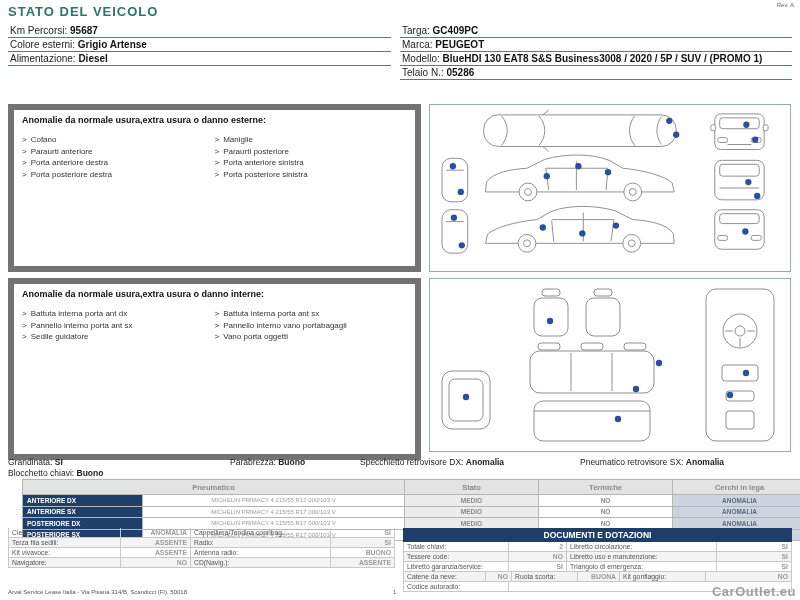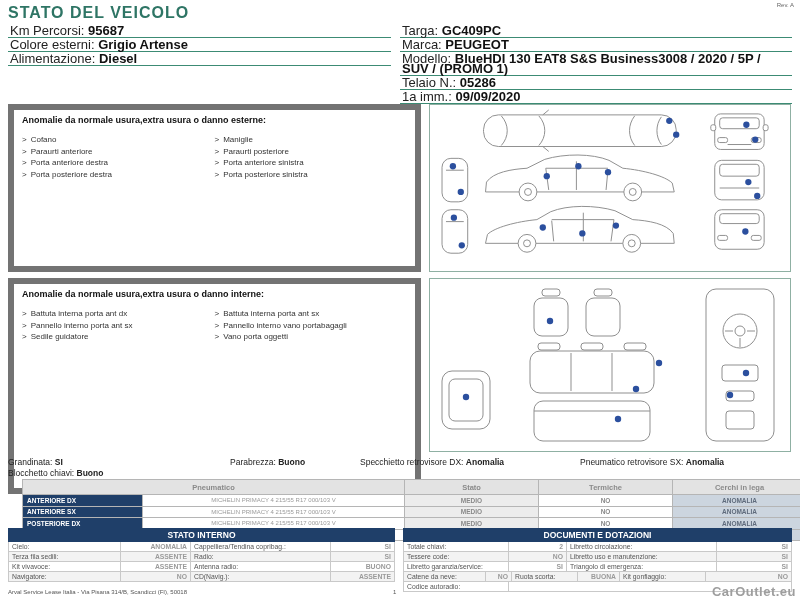--- a/index.html
+++ b/index.html
@@ -1,22 +1,22 @@
 <!DOCTYPE html>
 <html><head>
 <meta charset="utf-8">
 <style>
   html,body{margin:0;padding:0;background:#fff;}
   .page{position:relative;width:800px;height:600px;background:#ffffff;overflow:hidden;
         font-family:"Liberation Sans",sans-serif;color:#222;}
   
-  .title{position:absolute;left:8px;top:4px;font-size:16px;font-weight:bold;color:#2e7565;letter-spacing:1px;}
+  .title{position:absolute;left:8px;top:4px;font-size:13px;font-weight:bold;color:#2e7565;letter-spacing:1px;}
   .rev{position:absolute;right:6px;top:2px;font-size:6px;color:#666;}
   .fields{position:absolute;}
-  .frow{border-bottom:1px solid #3c8b74;padding:2px 2px 1px;font-size:13px;line-height:10px;}
+  .frow{border-bottom:1px solid #3c8b74;padding:2px 2px 1px;font-size:10px;line-height:10px;}
   .flabel{color:#222;}
   .fvalue{font-weight:bold;color:#111;}
   
   .abox{position:absolute;border:6px solid #737373;box-sizing:border-box;padding:5px 8px;background:#fff;}
   .abox-title{font-size:9px;font-weight:bold;color:#111;margin-bottom:9px;}
   .anom-cols{display:flex;}
   .anom-col{width:50%;}
   .anom-item{font-size:8px;color:#333;line-height:11.5px;display:flex;}
   .arr{margin-right:4px;color:#333;}
   .dbox{position:absolute;border:1px solid #8fb0a3;box-sizing:border-box;background:#fff;}
@@ -67,21 +67,20 @@
     <div class="frow"><span class="flabel">Km Percorsi:</span> <span class="fvalue">95687</span></div>
     <div class="frow"><span class="flabel">Colore esterni:</span> <span class="fvalue">Grigio Artense</span></div>
     <div class="frow"><span class="flabel">Alimentazione:</span> <span class="fvalue">Diesel</span></div>
   </div>
 
   <div class="fields" style="left:400px;top:24px;width:392px;">
     <div class="frow"><span class="flabel">Targa:</span> <span class="fvalue">GC409PC</span></div>
     <div class="frow"><span class="flabel">Marca:</span> <span class="fvalue">PEUGEOT</span></div>
     <div class="frow"><span class="flabel">Modello:</span> <span class="fvalue">BlueHDI 130 EAT8 S&amp;S Business3008 / 2020 / 5P / SUV / (PROMO 1)</span></div>
     <div class="frow"><span class="flabel">Telaio N.:</span> <span class="fvalue">05286</span></div>
-    <div class="frow"><span class="flabel">1a imm.:</span> <span class="fvalue">09/09/2020</span></div>
   </div>
 
   <div class="abox" style="left:8px;top:104px;width:413px;height:168px;">
     <div class="abox-title">Anomalie da normale usura,extra usura o danno esterne:</div>
     <div class="anom-cols">
       <div class="anom-col">
         <div class="anom-item">
             <span class="arr">&gt;</span>
             <span>Cofano</span>
           </div>
@@ -190,21 +189,21 @@
         <circle cx="178" cy="68" r="3.2" fill="#2b4f9e"></circle>
         <circle cx="112" cy="124" r="3.2" fill="#2b4f9e"></circle>
         <circle cx="152" cy="130" r="3.2" fill="#2b4f9e"></circle>
         <circle cx="186" cy="122" r="3.2" fill="#2b4f9e"></circle>
         <circle cx="320" cy="78" r="3.2" fill="#2b4f9e"></circle>
         <circle cx="329" cy="92" r="3.2" fill="#2b4f9e"></circle>
         <circle cx="317" cy="128" r="3.2" fill="#2b4f9e"></circle>
       </svg>
   </div>
 
-  <div class="abox" style="left:8px;top:278px;width:413px;height:216px;">
+  <div class="abox" style="left:8px;top:278px;width:413px;height:182px;">
     <div class="abox-title">Anomalie da normale usura,extra usura o danno interne:</div>
     <div class="anom-cols">
       <div class="anom-col">
         <div class="anom-item">
             <span class="arr">&gt;</span>
             <span>Battuta interna porta ant dx</span>
           </div>
         <div class="anom-item">
             <span class="arr">&gt;</span>
             <span>Pannello interno porta ant sx</span>
@@ -326,21 +325,20 @@
       <td class="pos">POSTERIORE SX</td>
       <td class="tire">MICHELIN PRIMACY 4 215/55 R17 000/103 V</td>
       <td class="stato">MEDIO</td>
       <td class="term">NO</td>
       <td class="cerchi">ANOMALIA</td>
     </tr>
   </tbody>
     </table>
 
   <div class="btable" style="left:8px;width:387px;">
-    <div class="bheader">STATO INTERNO</div>
     <div class="brows">
       <div class="brow si-row">
         <div class="bcell blbl">Cielo:</div>
         <div class="bcell bval">ANOMALIA</div>
         <div class="bcell blbl">Cappelliera/Tendina copribag.:</div>
         <div class="bcell bval">SI</div>
       </div>
       <div class="brow si-row">
         <div class="bcell blbl">Terza fila sedili:</div>
         <div class="bcell bval">ASSENTE</div>

